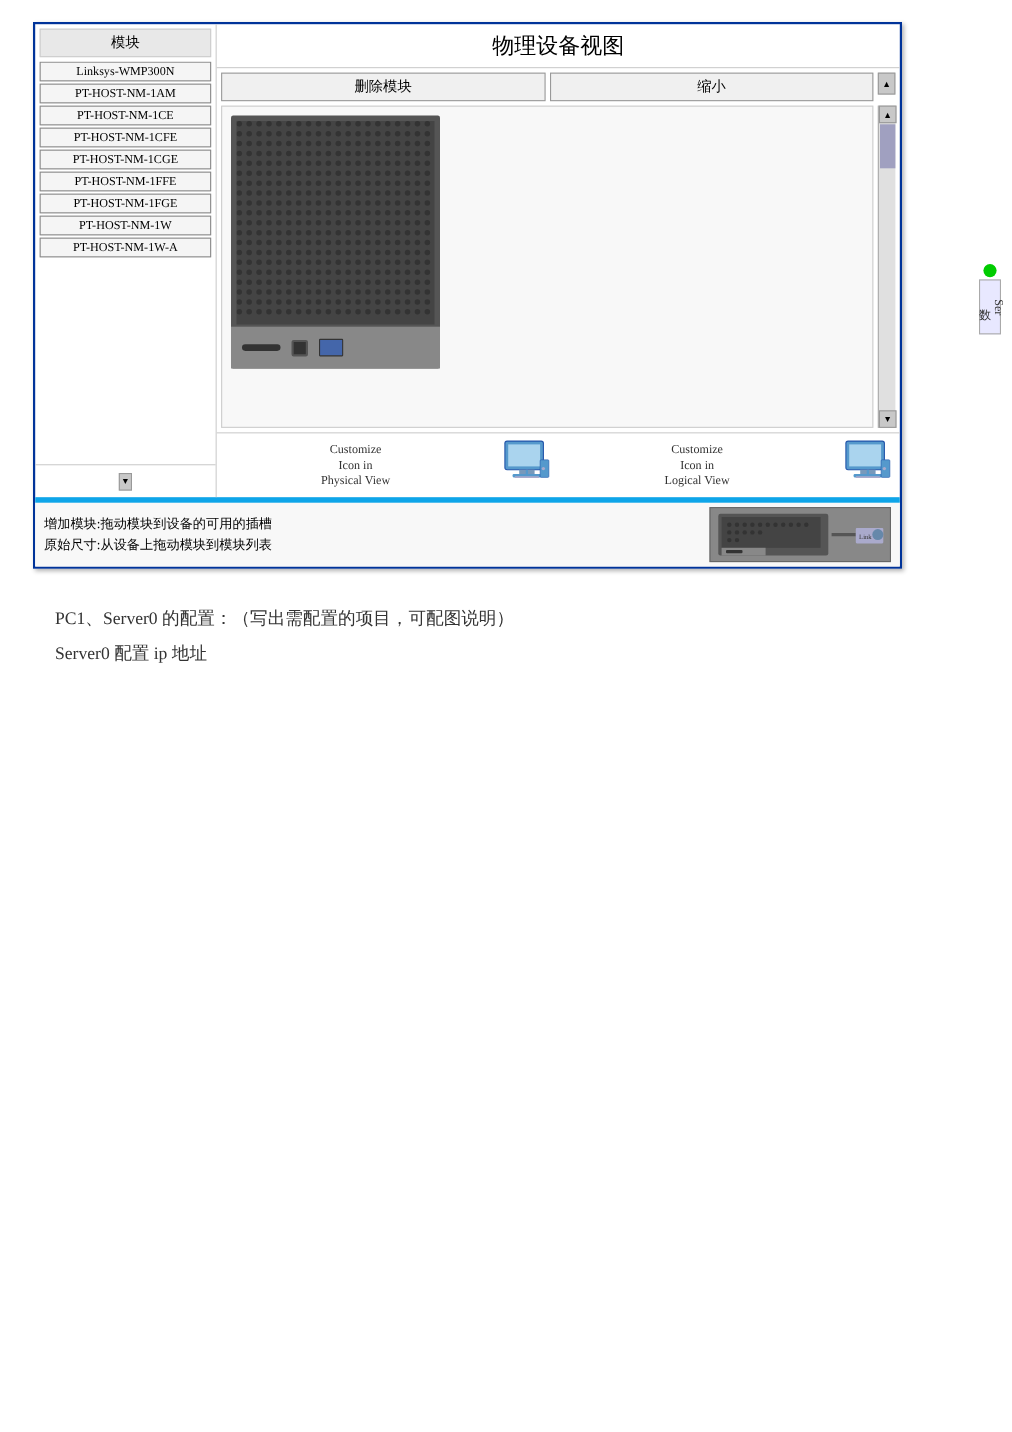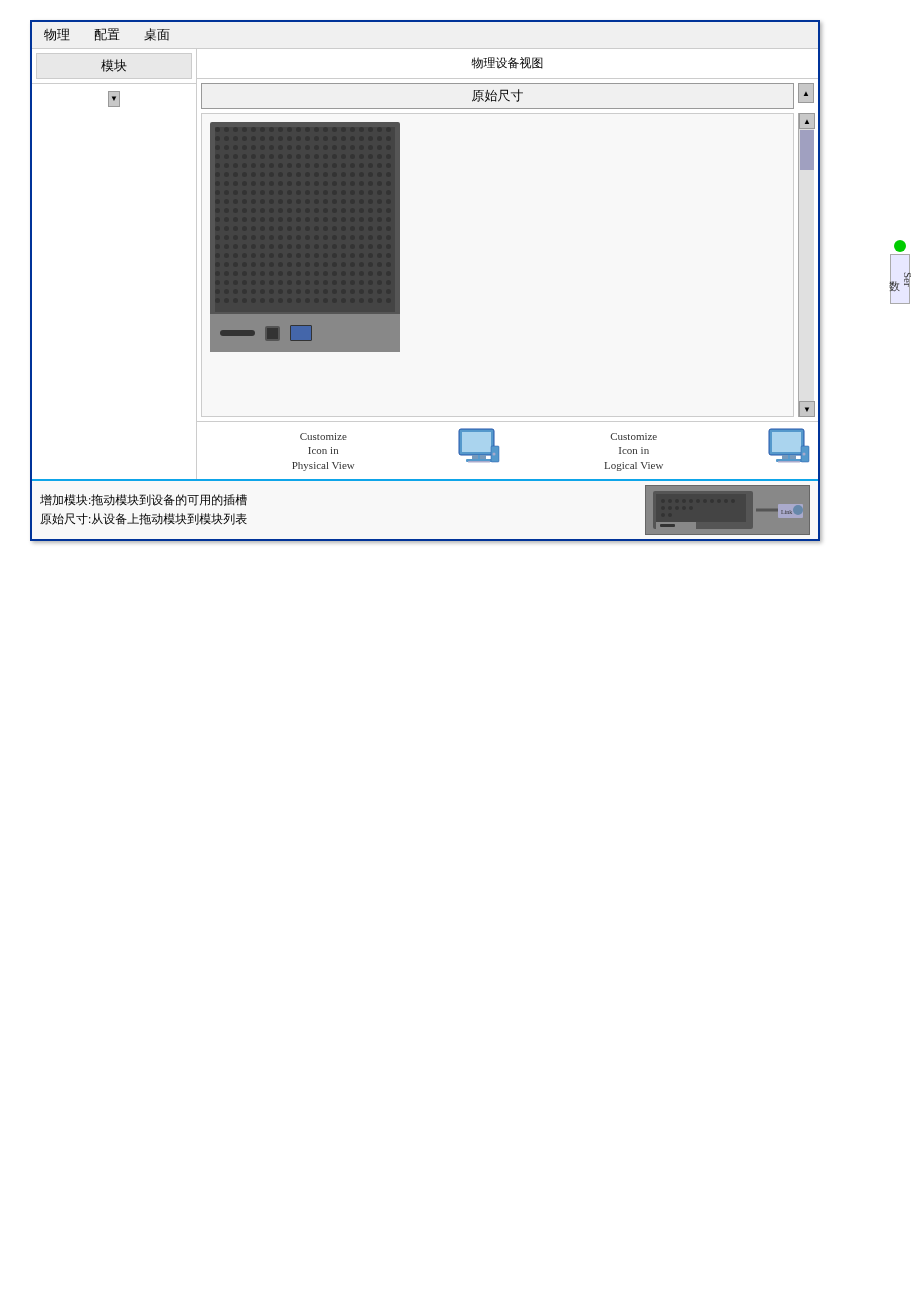--- a/index.html
+++ b/index.html
@@ -138,21 +138,21 @@
 
     
     .right-panel {
       flex: 1;
       display: flex;
       flex-direction: column;
     }
 
     .physical-view-title {
       text-align: center;
-      font-size: 12px;
+      font-size: 20px;
       font-weight: normal;
       padding: 6px 0;
       border-bottom: 1px solid #cccccc;
     }
 
     .view-controls {
       display: flex;
       padding: 4px;
       gap: 4px;
     }
@@ -235,21 +235,21 @@
     }
 
     .pc-icon {
       width: 50px;
       height: 45px;
     }
 
     
     .info-bar {
       background: #f8f8f8;
-      border-top: 2px solid #0ea5e9;
+      border-top: 5px solid #0ea5e9;
       padding: 4px 8px;
       font-size: 12px;
       display: flex;
       justify-content: space-between;
       align-items: center;
     }
 
     .info-text {
       line-height: 1.6;
     }
@@ -318,40 +318,47 @@
     ::-webkit-scrollbar-thumb { background: #a0a0c0; }
   </style>
 </head>
 <body>
 
 <div class="outer-wrapper">
 
   <div class="app-window">
 
 
-    <div class="menu-bar">
-      <div class="menu-item">物理</div>
-      <div class="menu-item">配置</div>
-      <div class="menu-item">桌面</div>
-    </div>
 
     <div class="content-area">
 
       <div class="left-panel">
         <div class="module-header">模块</div>
+        <div class="module-list">
+          <div class="module-item">Linksys-WMP300N</div>
+          <div class="module-item">PT-HOST-NM-1AM</div>
+          <div class="module-item">PT-HOST-NM-1CE</div>
+          <div class="module-item">PT-HOST-NM-1CFE</div>
+          <div class="module-item">PT-HOST-NM-1CGE</div>
+          <div class="module-item">PT-HOST-NM-1FFE</div>
+          <div class="module-item">PT-HOST-NM-1FGE</div>
+          <div class="module-item">PT-HOST-NM-1W</div>
+          <div class="module-item">PT-HOST-NM-1W-A</div>
+        </div>
         <div class="left-panel-bottom">
           <div style="width:12px;height:16px;background:#c8c8c8;border:1px solid #999;font-size:8px;display:flex;align-items:center;justify-content:center;">▼</div>
         </div>
       </div>
 
       <div class="right-panel">
         <div class="physical-view-title">物理设备视图</div>
 
         <div class="view-controls">
-          <div class="view-btn">原始尺寸</div>
+          <div class="view-btn">删除模块</div>
+          <div class="view-btn">缩小</div>
 
           <div style="width:16px;height:20px;background:#c8c8c8;border:1px solid #999;font-size:8px;display:flex;align-items:center;justify-content:center;">▲</div>
         </div>
 
         <div style="flex:1;display:flex;margin:0 4px 4px 0;">
           <div class="device-display">
 
             <div style="margin:8px;width:190px;height:230px;background:#555;border-radius:2px;position:relative;">
 
               <div style="position:absolute;top:5px;left:5px;width:180px;height:185px;background:#444;display:grid;grid-template-columns:repeat(20,8px);grid-template-rows:repeat(20,8px);gap:1px;overflow:hidden;">
@@ -870,13 +877,17 @@
       </div>
     </div>
 
   </div>
 
   <div class="side-element">
     <div class="green-indicator"></div>
     <div class="side-label">Ser<br>数</div>
   </div>
 
+  <div class="text-content">
+    <div class="text-line">PC1、Server0 的配置：（写出需配置的项目，可配图说明）</div>
+    <div class="text-line">Server0 配置 ip 地址</div>
+  </div>
 </div>
 
 </body></html>

